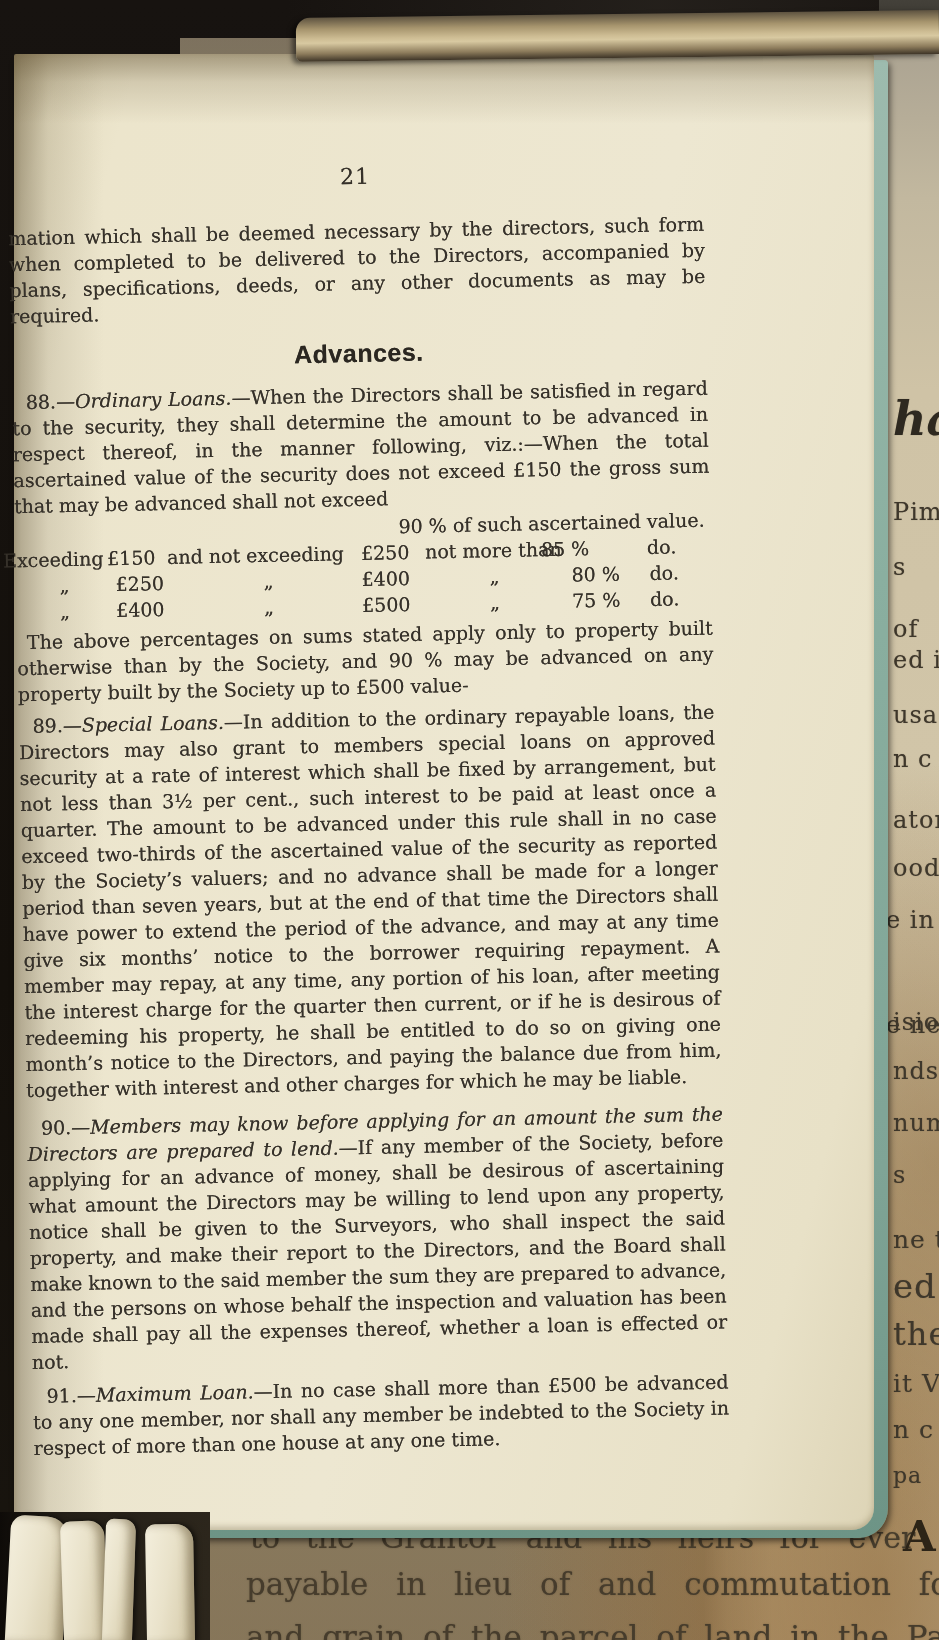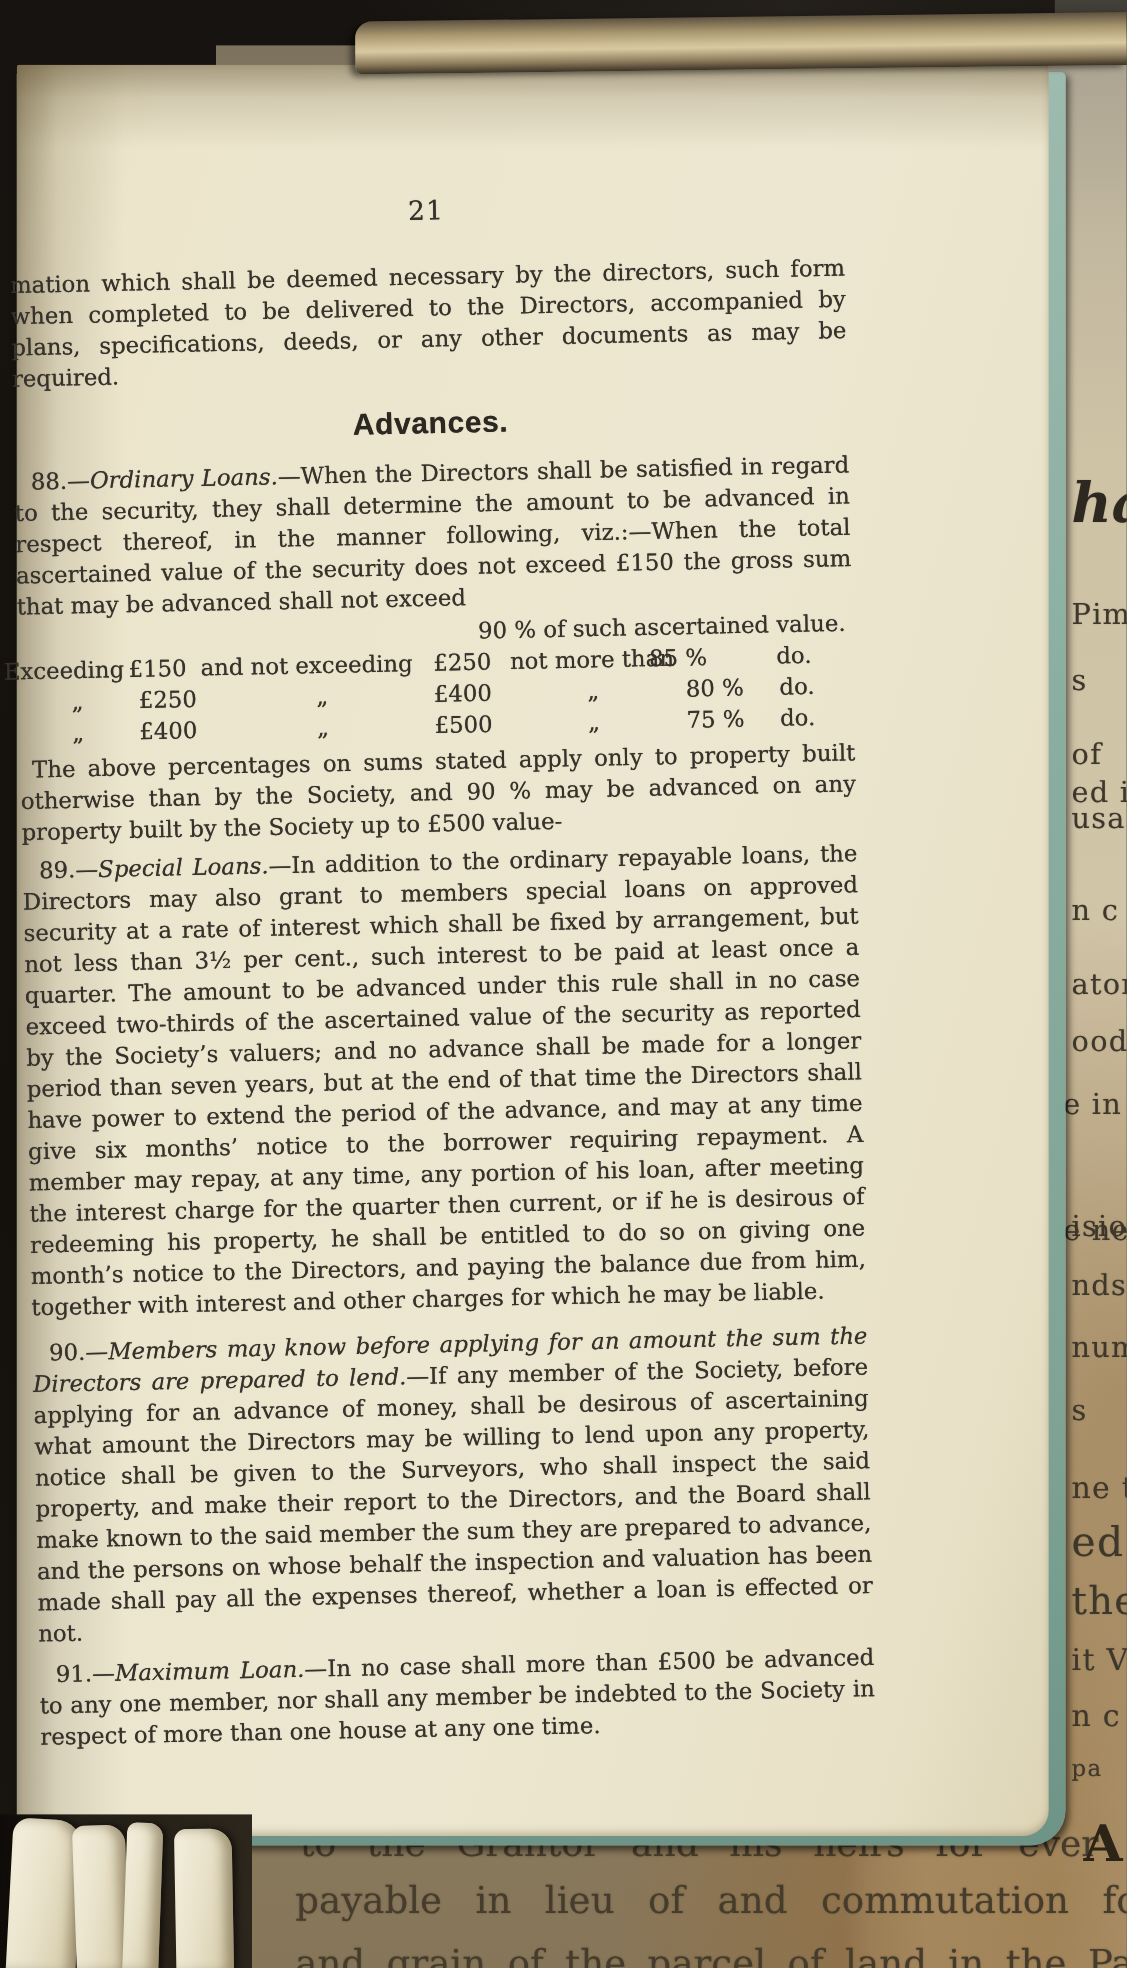--- a/index.html
+++ b/index.html
@@ -84,36 +84,36 @@
 </head>
 <body>
 
 <div class="under-doc"></div>
 
 <span class="frag frag-black" style="top:392px;">hal</span>
 <span class="frag" style="top:498px;">Pim</span>
 <span class="frag" style="top:553px;">s</span>
 <span class="frag" style="top:615px;">of</span>
 <span class="frag" style="top:646px;">ed i</span>
-<span class="frag" style="top:668px;">usa</span>
+<span class="frag" style="top:701px;">usa</span>
 <span class="frag" style="top:745px;">n c</span>
 <span class="frag" style="top:806px;">ator</span>
 <span class="frag" style="top:854px;">ood</span>
 <span class="frag" style="top:906px;left:886px;">e in</span>
 <span class="frag" style="top:960px;margin-top:48px;">isio</span>
 <span class="frag" style="top:1011px;left:886px;">e ne</span>
 <span class="frag" style="top:1057px;">nds</span>
 <span class="frag" style="top:1109px;">num</span>
 <span class="frag" style="top:1161px;">s</span>
 <span class="frag" style="top:1225px;font-size:25px;">ne t</span>
 <span class="frag" style="top:1266px;font-size:34px;">ed</span>
 <span class="frag" style="top:1315px;font-size:32px;">the</span>
 <span class="frag" style="top:1369px;font-size:25px;">it V</span>
 <span class="frag" style="top:1415px;font-size:25px;">n c</span>
-<span class="frag" style="top:1463px;font-size:19px;">pa</span>
+<span class="frag" style="top:1463px;font-size:22px;">pa</span>
 
 <span class="under-line" style="left:250px;top:1520px;font-size:30px;word-spacing:16px;">to the Grantor and his heirs for ever</span>
 <span class="drop-cap" style="left:903px;top:1512px;font-size:42px;">A</span>
 <span class="under-line" style="left:246px;top:1566px;font-size:31px;word-spacing:18px;">payable in lieu of and commutation for</span>
 <span class="under-line" style="left:246px;top:1619px;font-size:31px;word-spacing:8px;">and grain of the parcel of land in the Parish</span>
 
 <div class="edge-teal"></div>
 <div class="page"></div>
 <div class="top-right-cloth"></div>
 <div class="top-band"></div>

